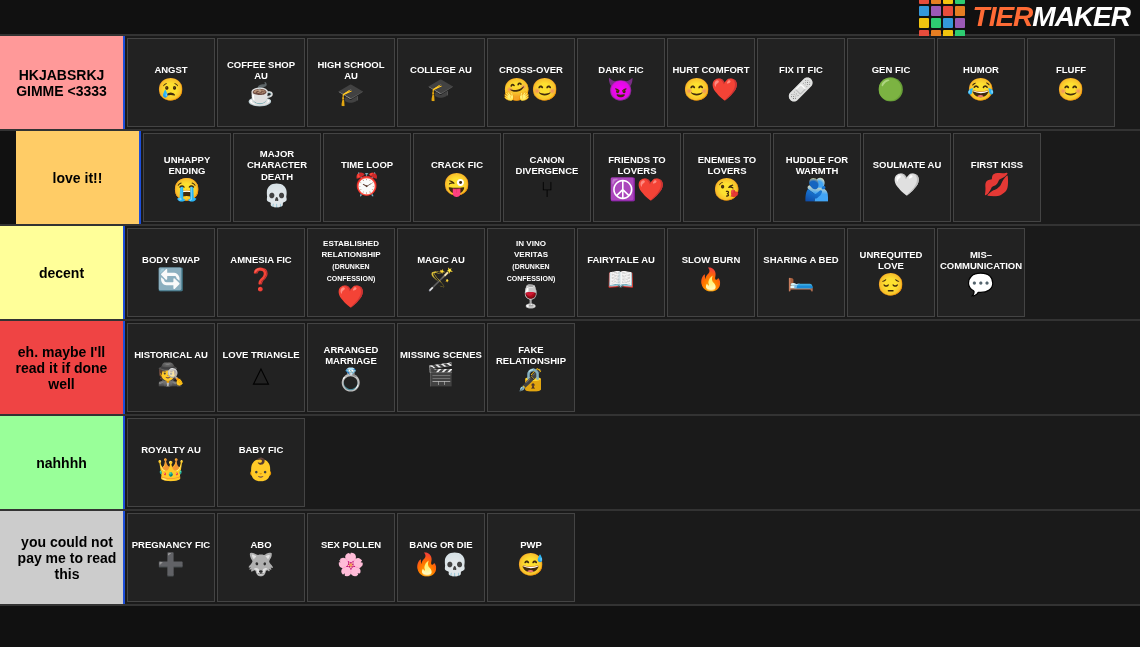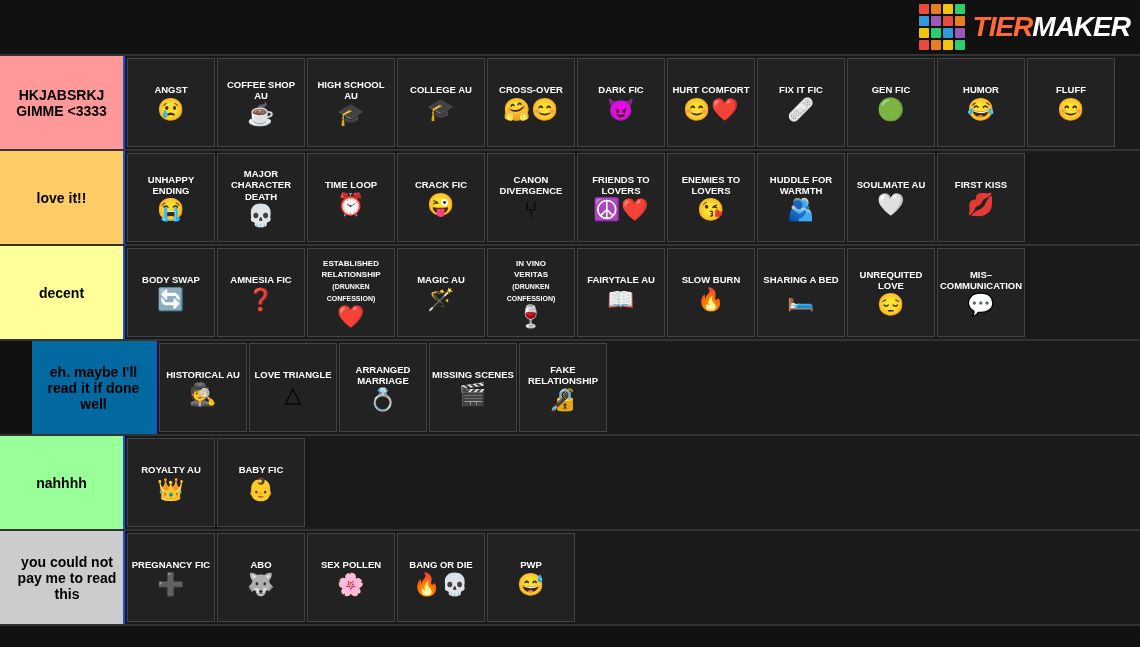--- a/index.html
+++ b/index.html
@@ -66,21 +66,21 @@
     .tier-item .item-emoji {
       font-size: 22px;
       line-height: 1;
     }
     
     .header-row {
       display: flex;
       flex-direction: row;
       align-items: center;
       background: #111;
-      height: 56px;
+      height: 36px;
       border-bottom: 2px solid #333;
       padding: 0 10px;
       justify-content: flex-end;
     }
     .tiermaker-logo {
       display: flex;
       align-items: center;
       gap: 8px;
     }
     .logo-grid {
@@ -178,21 +178,21 @@
           <div class="item-name">HUMOR</div>
           <div class="item-emoji">😂</div>
         </div>
         <div class="tier-item">
           <div class="item-name">FLUFF</div>
           <div class="item-emoji">😊</div>
         </div>
       </div>
     </div>
     <div class="tier-row">
-      <div class="tier-label" style="background: rgb(255, 204, 102); color: rgb(0, 0, 0);">love it!!</div>
+      <div class="tier-label" style="background: rgb(255, 204, 102); color: rgb(0, 0, 0); margin-left: 16px;">love it!!</div>
       <div class="tier-items">
         <div class="tier-item">
           <div class="item-name">UNHAPPY ENDING</div>
           <div class="item-emoji">😭</div>
         </div>
         <div class="tier-item">
           <div class="item-name">MAJOR CHARACTER DEATH</div>
           <div class="item-emoji">💀</div>
         </div>
         <div class="tier-item">
@@ -268,21 +268,21 @@
           <div class="item-name">UNREQUITED LOVE</div>
           <div class="item-emoji">😔</div>
         </div>
         <div class="tier-item">
           <div class="item-name">MIS–<br>COMMUNICATION</div>
           <div class="item-emoji">💬</div>
         </div>
       </div>
     </div>
     <div class="tier-row">
-      <div class="tier-label" style="background: #0369a1; color: rgb(0, 0, 0); margin-left: 32px;">eh. maybe I'll read it if done well</div>
+      <div class="tier-label" style="background: #ef4444; color: rgb(0, 0, 0);">eh. maybe I'll read it if done well</div>
       <div class="tier-items">
         <div class="tier-item">
           <div class="item-name">HISTORICAL AU</div>
           <div class="item-emoji">🕵️</div>
         </div>
         <div class="tier-item">
           <div class="item-name">LOVE TRIANGLE</div>
           <div class="item-emoji">△</div>
         </div>
         <div class="tier-item">

